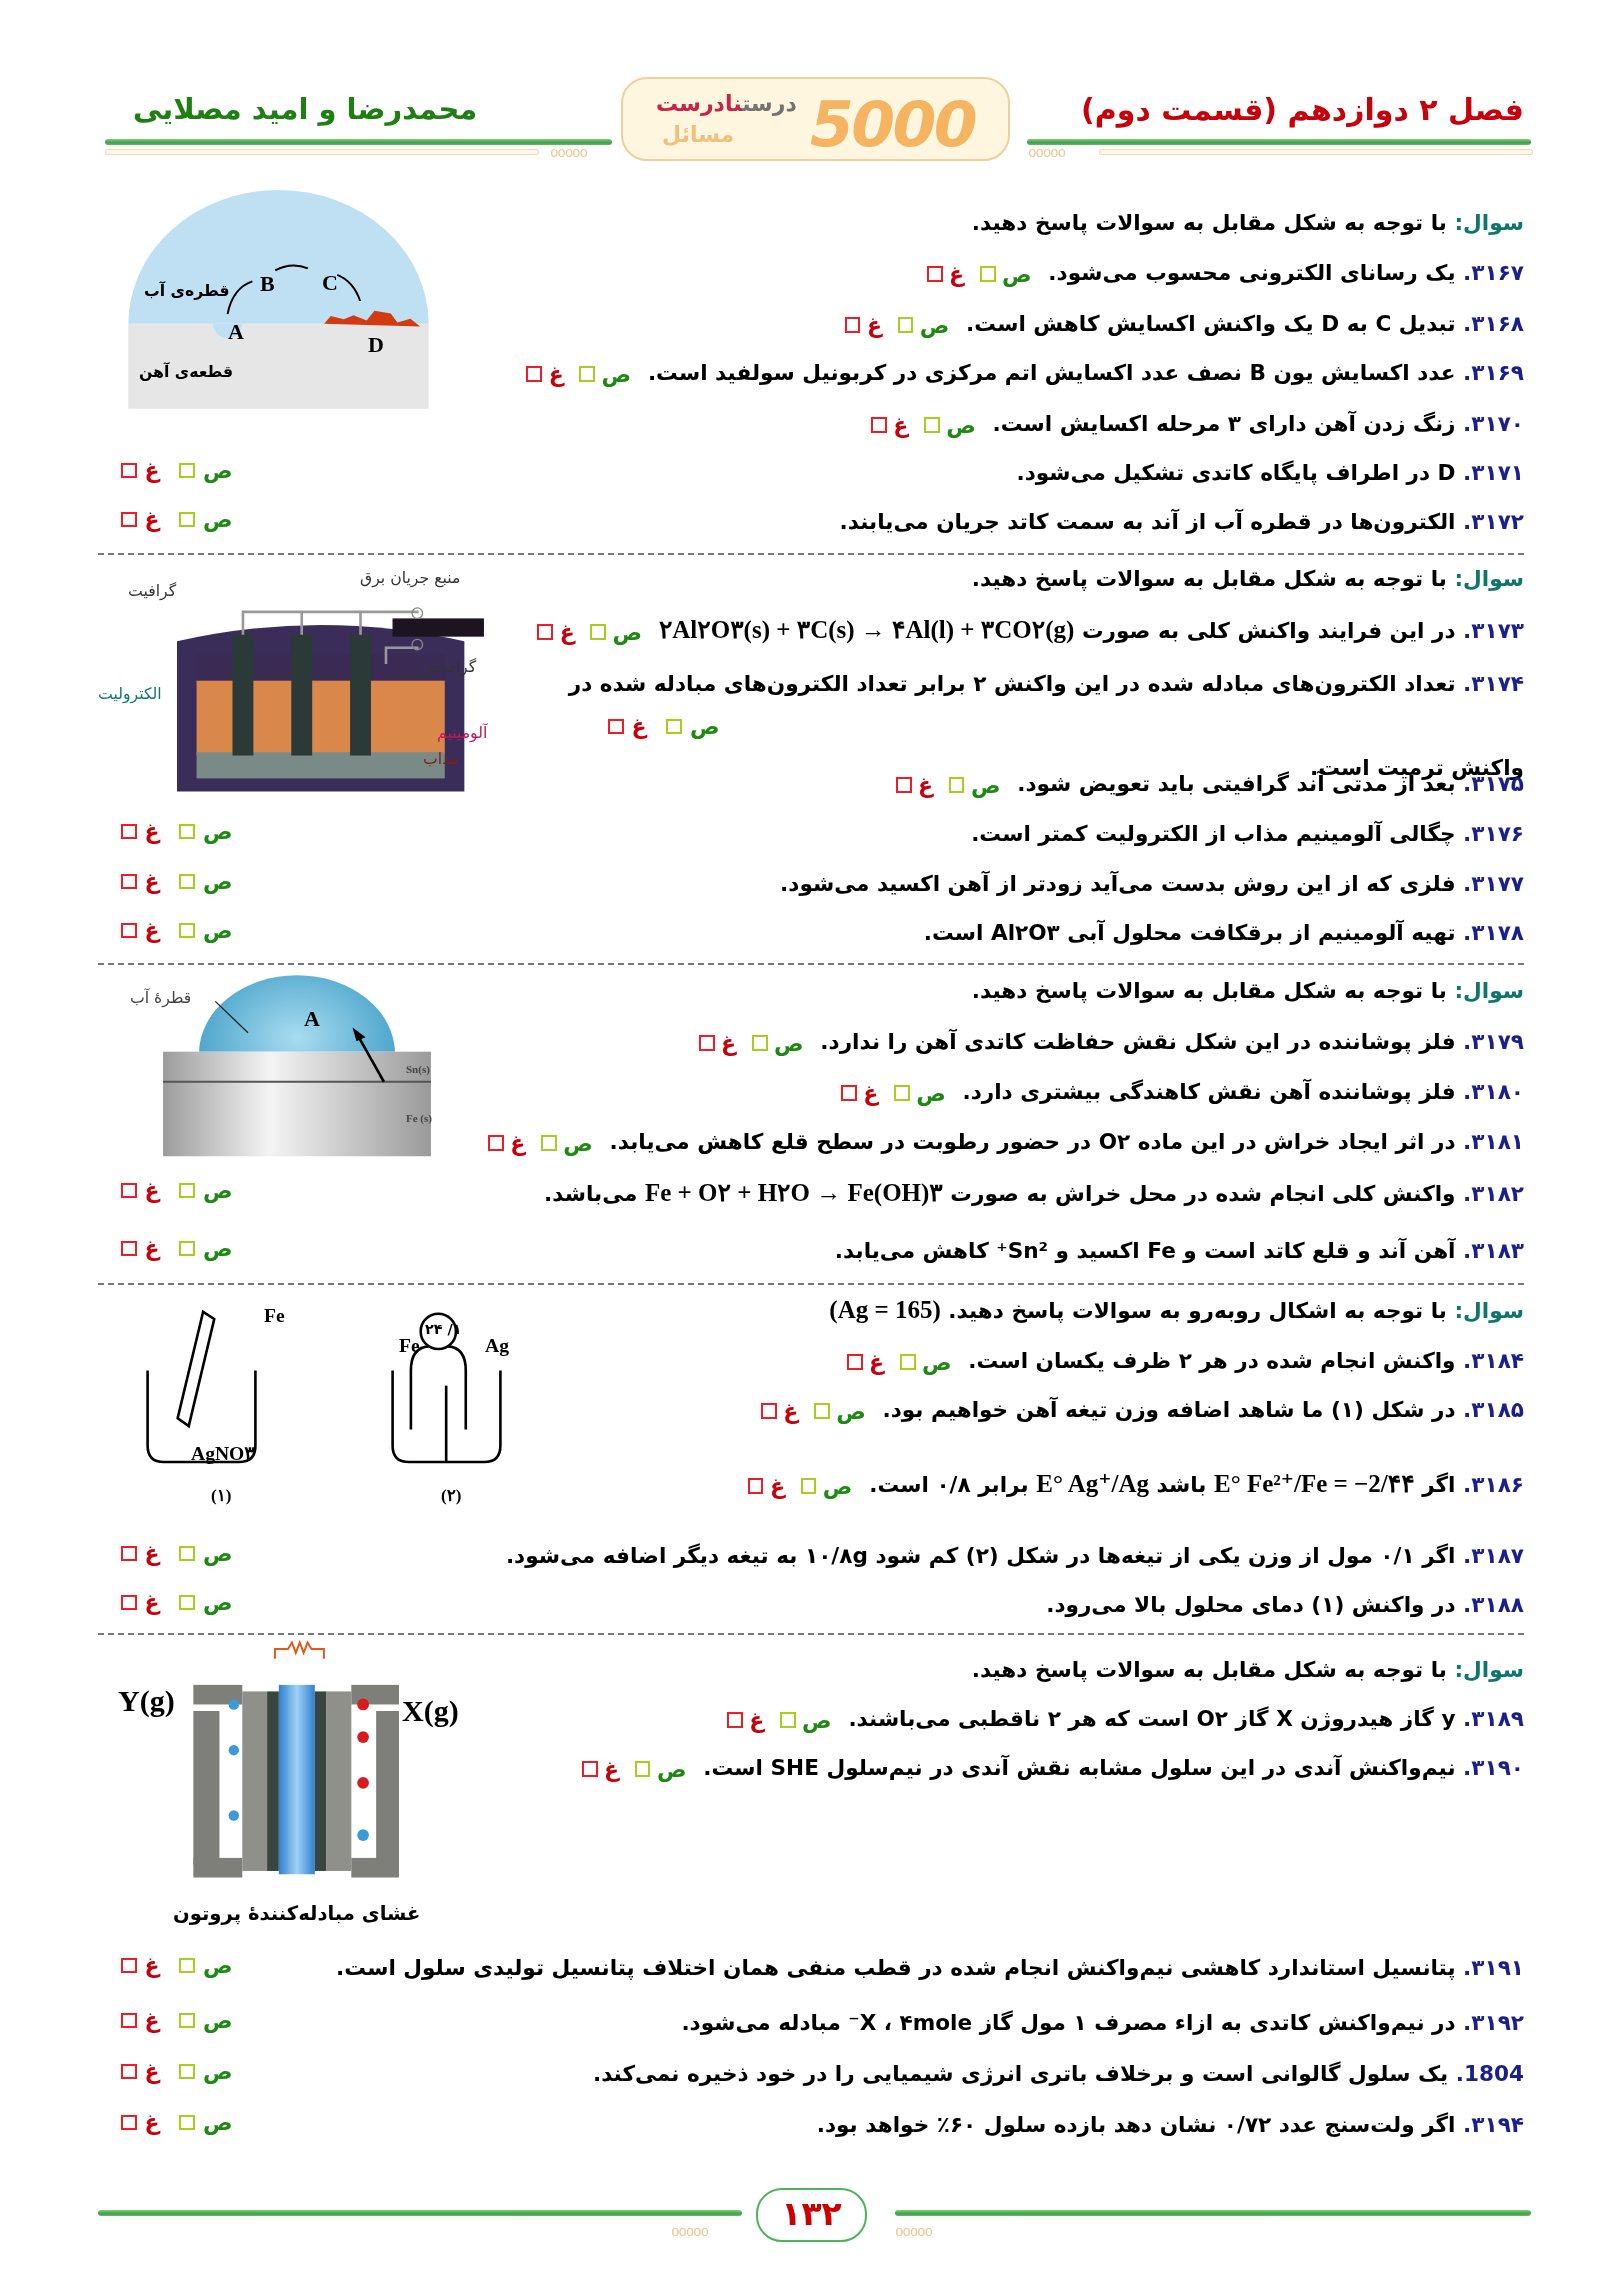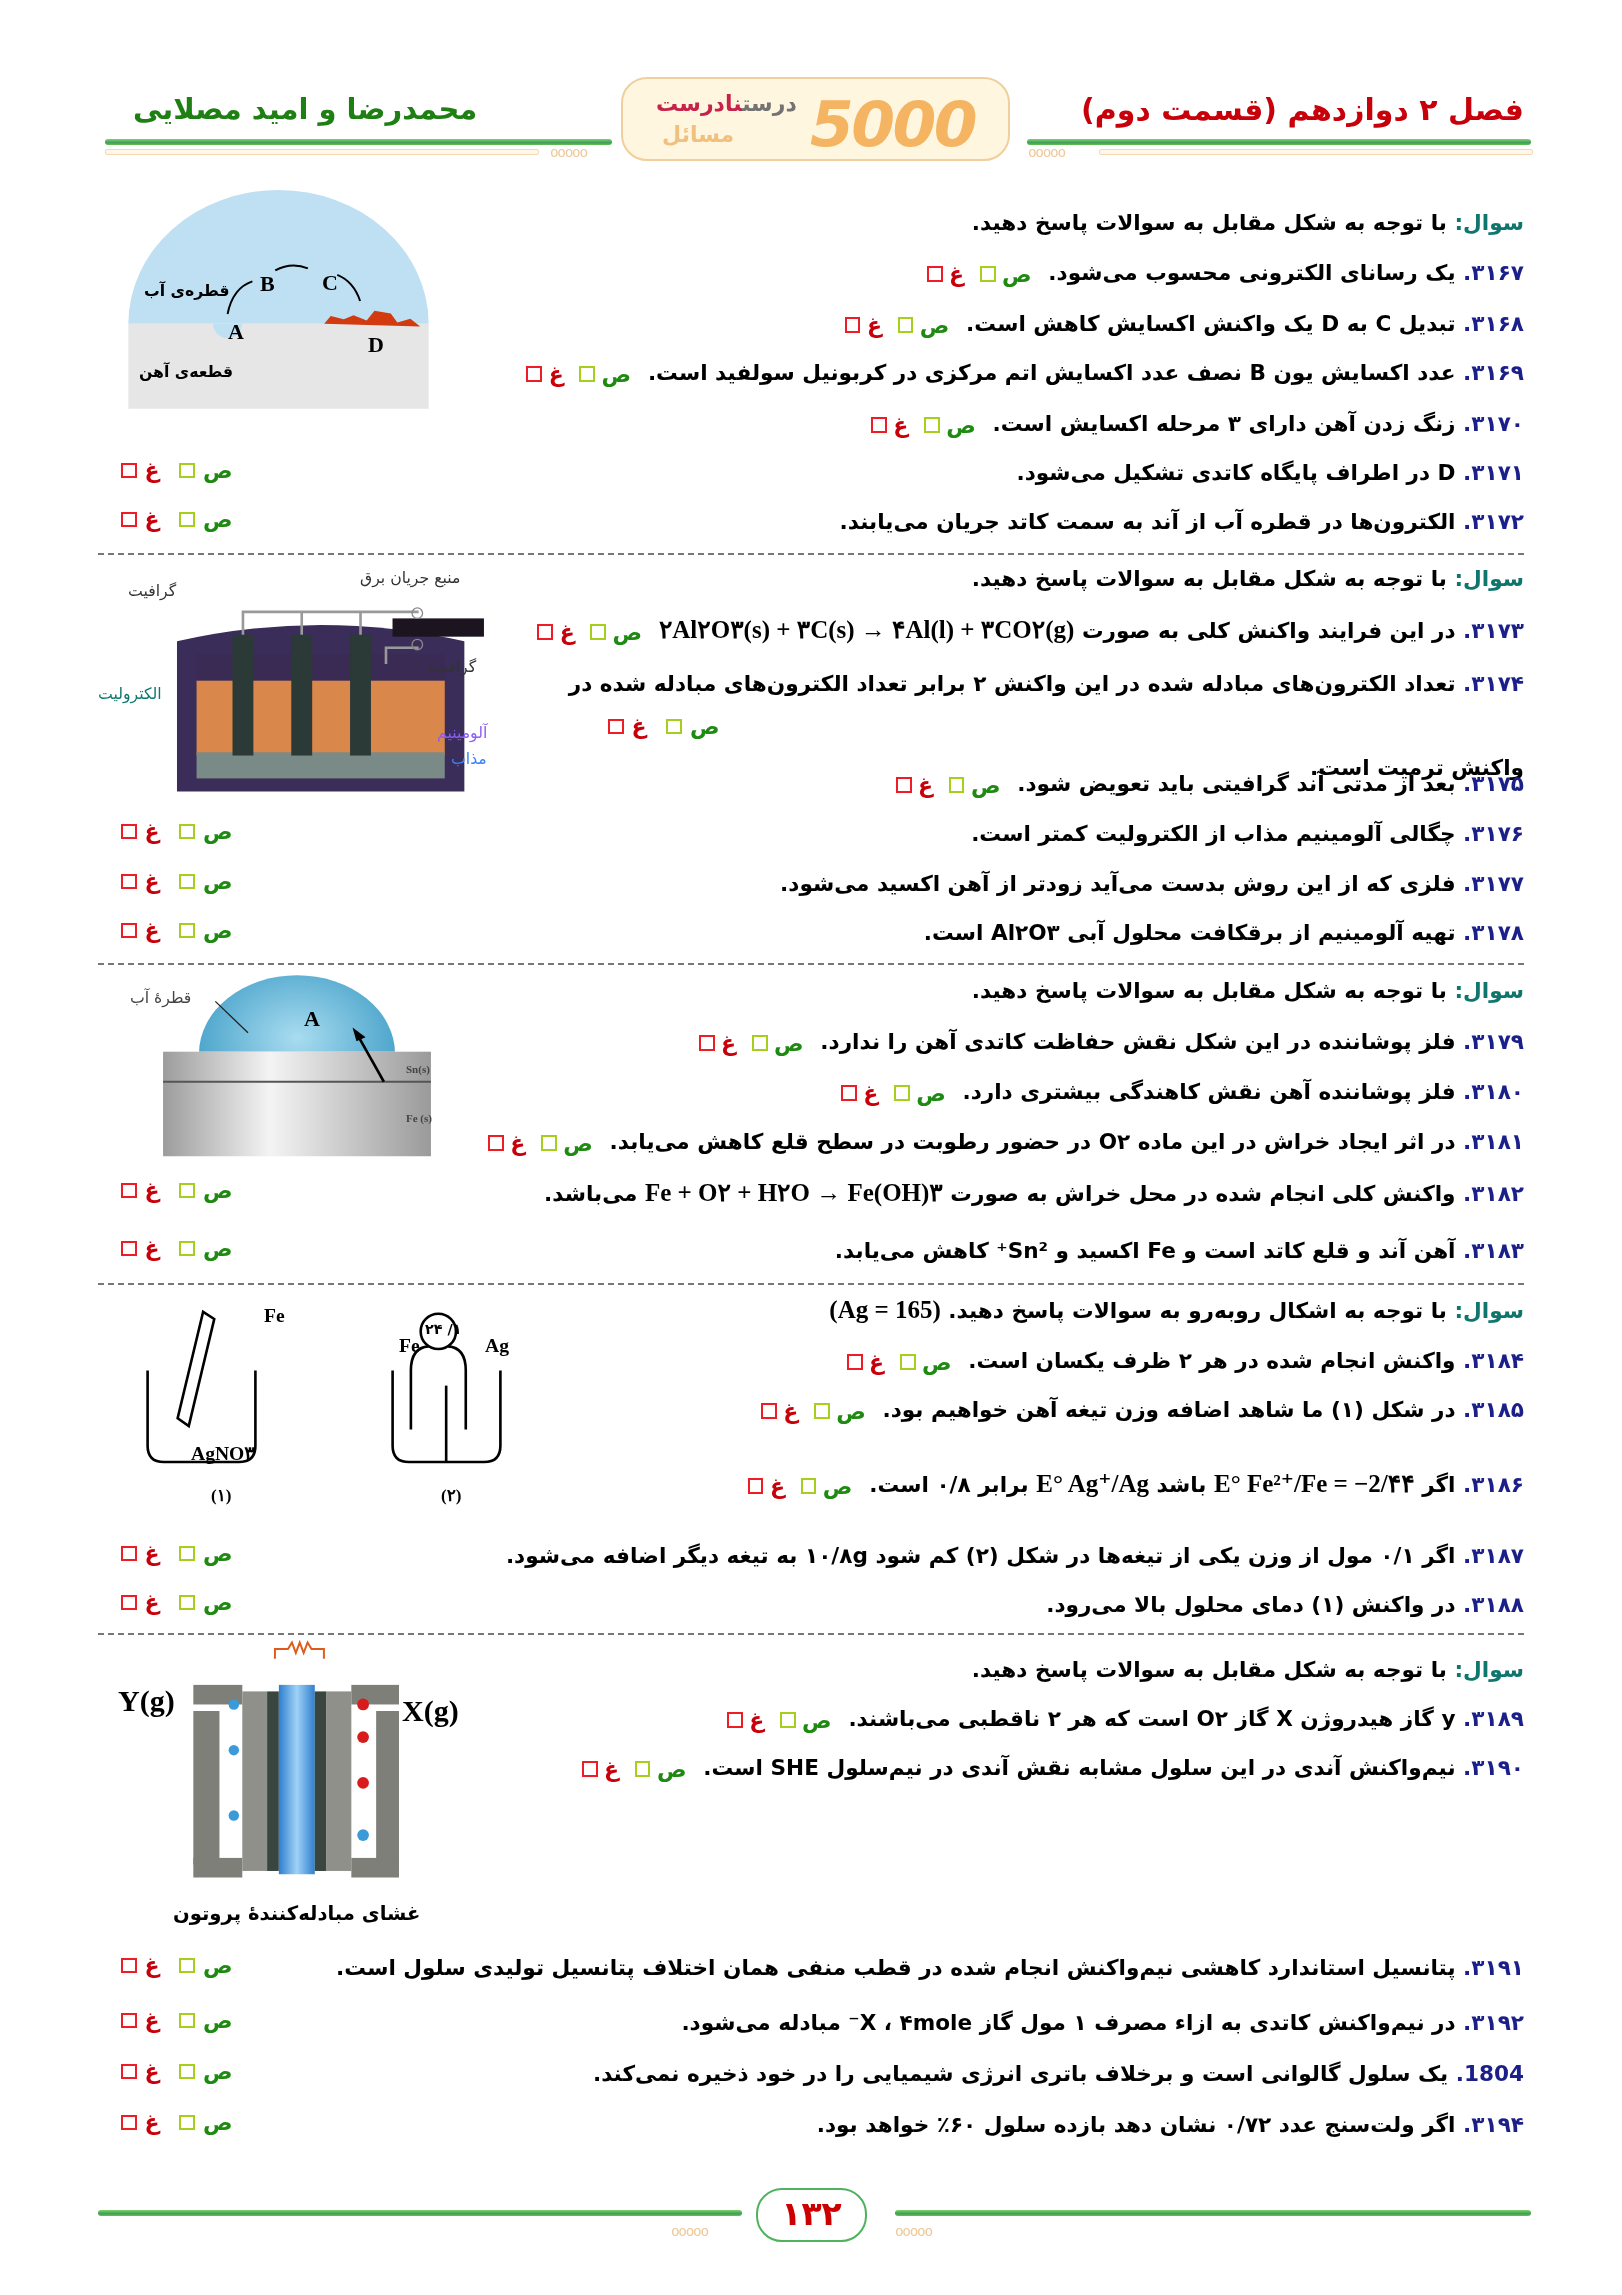--- a/index.html
+++ b/index.html
@@ -162,22 +162,22 @@
     <path d="M111,70 V35 H380 M201,70 V35 M291,70 V35" stroke="#999" stroke-width="4" fill="none"></path>
     <path d="M330,115 V90 H380" stroke="#999" stroke-width="4" fill="none"></path>
     <rect x="340" y="45" width="140" height="28" fill="#1c1520"></rect>
     <circle cx="378" cy="37" r="8" fill="none" stroke="#888" stroke-width="2"></circle>
     <circle cx="378" cy="85" r="8" fill="none" stroke="#888" stroke-width="2"></circle>
   </svg>
   <div class="fig-label" style="left:360px;top:568px;font-weight:normal;color:#333">منبع جریان برق</div>
   <div class="fig-label" style="left:128px;top:581px;font-weight:normal;color:#333">گرافیت</div>
   <div class="fig-label" style="left:428px;top:657px;font-weight:normal;color:#333">گرافیت</div>
   <div class="fig-label" style="left:98px;top:684px;font-weight:normal;color:#0f766e">الکترولیت</div>
-  <div class="fig-label" style="left:437px;top:723px;font-weight:normal;color:#8b5cf6">آلومینیم</div>
-  <div class="fig-label" style="left:451px;top:749px;font-weight:normal;color:#3b82f6">مذاب</div>
+  <div class="fig-label" style="left:437px;top:723px;font-weight:normal;color:#be185d">آلومینیم</div>
+  <div class="fig-label" style="left:423px;top:749px;font-weight:normal;color:#7f1d1d">مذاب</div>
 
   <div class="q" style="top:564px">
     <span class="lbl">سوال:</span>
     <span>با توجه به شکل مقابل به سوالات پاسخ دهید.</span>
   </div>
 
   <div class="q" style="top:615px">
     <span class="num">۳۱۷۳.</span>
     <span>در این فرایند واکنش کلی به صورت</span>
     <span class="latin" style="direction:ltr;unicode-bidi:embed">۲Al۲O۳(s) + ۳C(s) → ۴Al(l) + ۳CO۲(g)</span>

